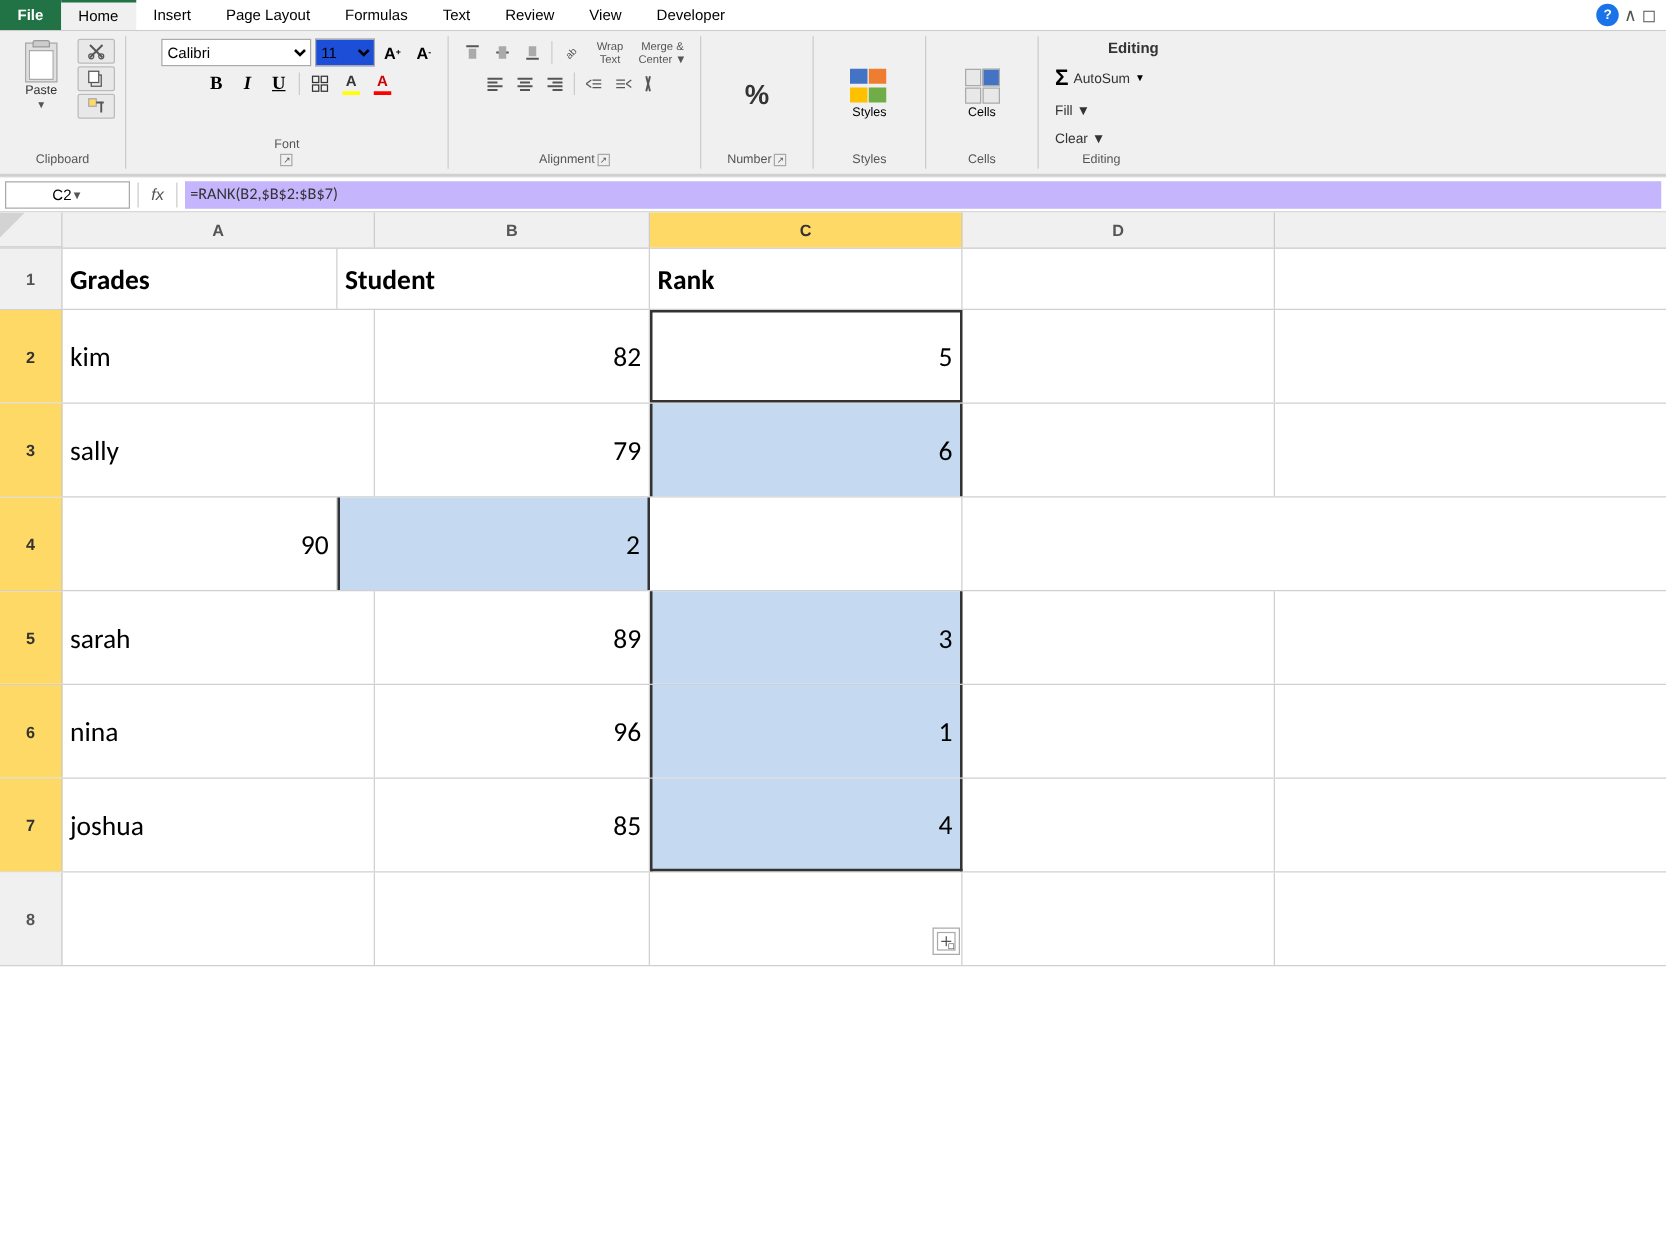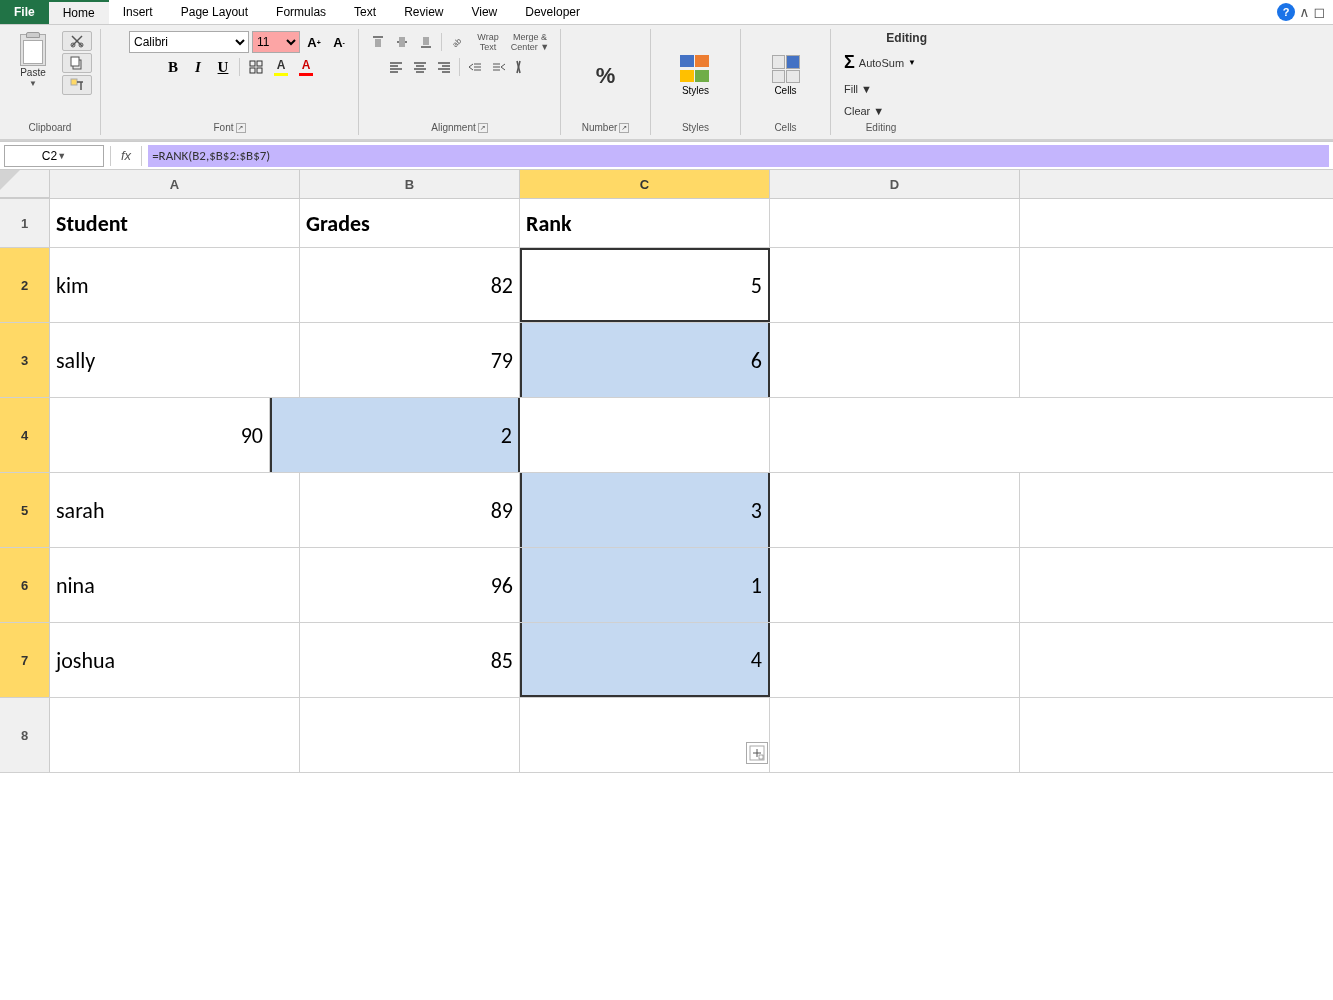--- a/index.html
+++ b/index.html
@@ -20,21 +20,21 @@
     
     .clipboard-group .ribbon-group-content { flex-direction: row; align-items: flex-start; gap: 4px; }
     .paste-btn { display: flex; flex-direction: column; align-items: center; justify-content: center; width: 44px; height: 60px; cursor: pointer; border: 1px solid transparent; border-radius: 2px; font-size: 10px; gap: 2px; }
     .small-btns { display: flex; flex-direction: column; gap: 2px; }
     .small-btn { width: 28px; height: 18px; background: #e8e8e8; border: 1px solid #bbb; border-radius: 2px; font-size: 9px; cursor: pointer; display: flex; align-items: center; justify-content: center; }
 
     
     .font-group .ribbon-group-content { flex-direction: column; gap: 1px; }
     .font-row { display: flex; align-items: center; gap: 3px; padding-left: 20px; }
     .font-select { width: 120px; height: 22px; font-size: 12px; border: 1px solid #aaa; background: #fff; }
-    .size-select { width: 48px; height: 22px; font-size: 12px; border: 1px solid #aaa; background: #fca5a5; }
+    .size-select { width: 48px; height: 22px; font-size: 12px; border: 1px solid #aaa; background: #1d4ed8; }
     .font-btn { width: 22px; height: 22px; border: 1px solid transparent; background: none; cursor: pointer; font-size: 13px; font-weight: bold; border-radius: 2px; display: flex; align-items: center; justify-content: center; }
     .font-btn.bold { font-weight: bold; font-family: serif; }
     .font-btn.italic { font-style: italic; font-family: serif; }
     .font-btn.underline { text-decoration: underline; font-family: serif; }
     .font-color-btn { width: 22px; height: 22px; border: 1px solid transparent; background: none; cursor: pointer; font-size: 11px; border-radius: 2px; display: flex; flex-direction: column; align-items: center; justify-content: center; }
     .color-bar { width: 14px; height: 3px; margin-top: 1px; }
     .grow-btn, .shrink-btn { width: 22px; height: 22px; border: 1px solid transparent; background: none; cursor: pointer; font-size: 12px; border-radius: 2px; display: flex; align-items: center; justify-content: center; }
 
     
     .align-group .ribbon-group-content { flex-direction: column; gap: 1px; }
@@ -182,21 +182,21 @@
           <button class="font-color-btn">
             <span style="font-size:12px; font-weight:bold; color:#333;">A</span>
             <div class="color-bar" style="background:#ffff00;"></div>
           </button>
           <button class="font-color-btn">
             <span style="font-size:12px; font-weight:bold; color:#c00;">A</span>
             <div class="color-bar" style="background:#ff0000;"></div>
           </button>
         </div>
       </div>
-      <div class="ribbon-group-label" style="display:flex;align-items:center;gap:2px;">
+      <div class="ribbon-group-label" style="display:flex;align-items:center;gap:2px;flex-direction:column;">
         <span>Font</span>
         <span style="width:10px;height:10px;border:1px solid #aaa;font-size:7px;cursor:pointer;display:flex;align-items:center;justify-content:center;">↗</span>
       </div>
     </div>
 
     <div class="ribbon-group align-group">
       <div class="ribbon-group-content" style="flex-direction:column; gap:3px;">
 
         <div class="align-row">
           <button class="align-btn">
@@ -383,25 +383,25 @@
     </div>
     <div class="col-header col-d">
       <span>D</span>
     </div>
   </div>
 
   <div class="ss-row header-row">
     <div class="row-num" style="height:48px;">
       <span>1</span>
     </div>
+    <div class="cell col-b header-row bold-text text-left">
+      <span>Grades</span>
+    </div>
     <div class="cell col-a header-row bold-text text-left">
       <span>Student</span>
-    </div>
-    <div class="cell col-b header-row bold-text text-left">
-      <span>Grades</span>
     </div>
     <div class="cell col-c header-row bold-text text-left">
       <span>Rank</span>
     </div>
     <div class="cell col-d header-row text-left">
       <span></span>
     </div>
   </div>
 
   <div class="ss-row">

